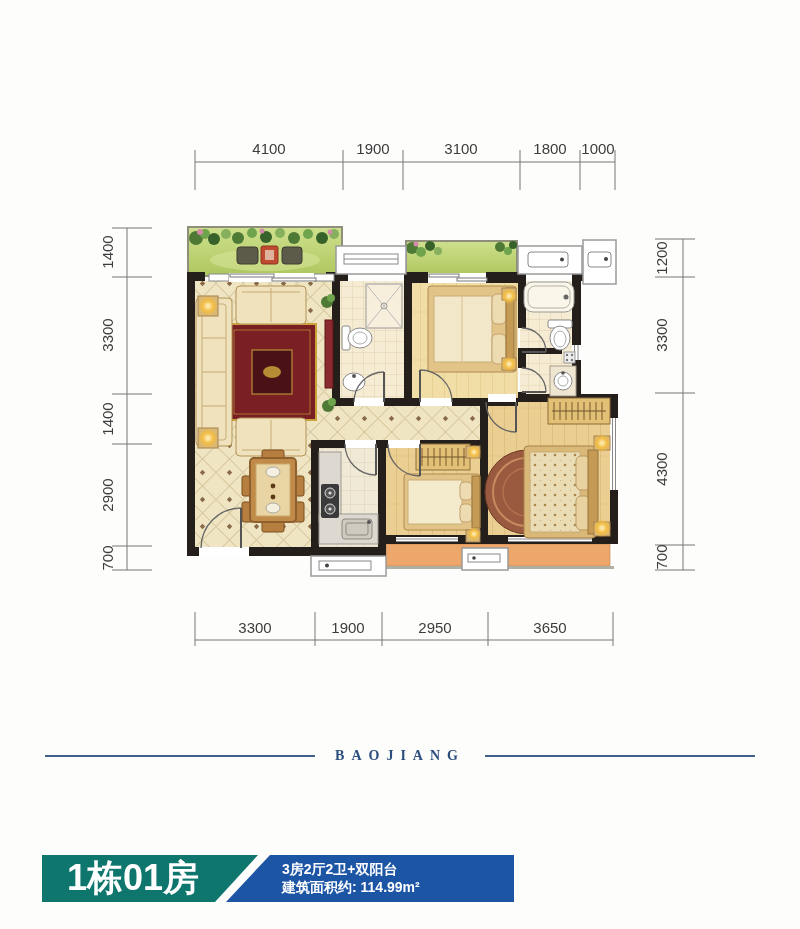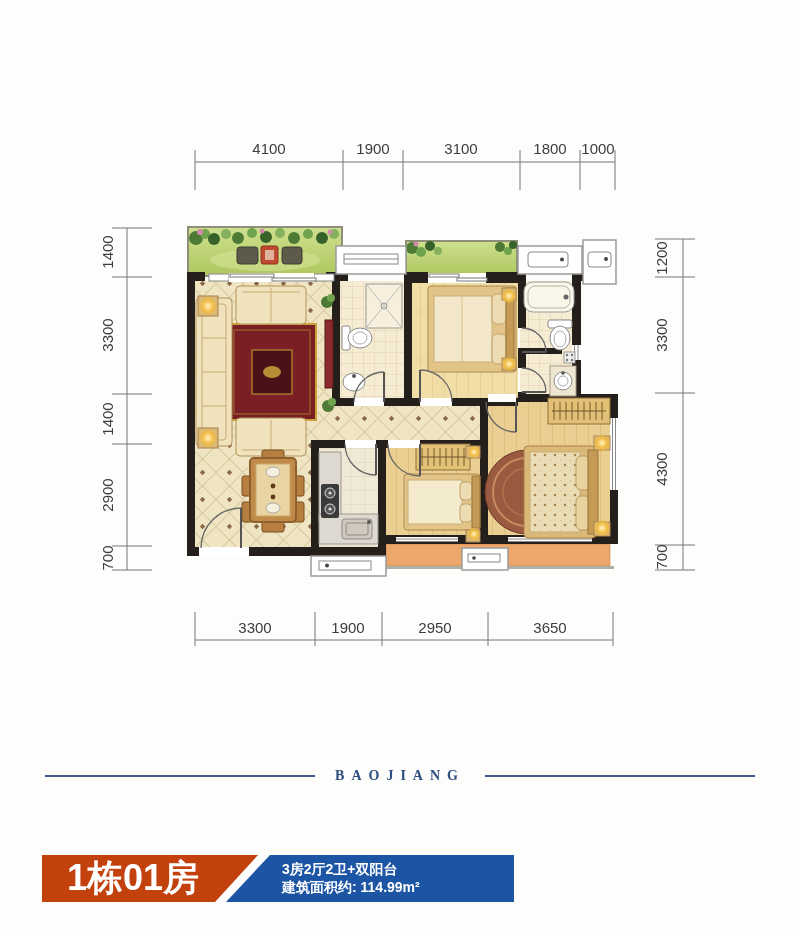--- a/index.html
+++ b/index.html
@@ -1,19 +1,19 @@
 <!DOCTYPE html>
 <html><head>
 <meta charset="utf-8">
 <style>
   html,body{margin:0;padding:0;background:#fff;}
   #page{position:relative;width:800px;height:929px;background:#fdfdfc;overflow:hidden;
         font-family:"Liberation Sans",sans-serif;}
   svg text.dim{font-family:"Liberation Sans",sans-serif;font-size:15px;fill:#3d3d3d;}
-  .brand-row{position:absolute;left:45px;top:764px;width:710px;height:24px;
+  .brand-row{position:absolute;left:45px;top:744px;width:710px;height:24px;
              display:flex;align-items:center;color:#2c4e7e;}
   .brand-line{flex:1;height:0;border-top:2px solid currentColor;opacity:.9;}
   .brand-text{margin:0 20px;font-size:14px;font-weight:bold;letter-spacing:7px;
               font-family:"Liberation Serif",serif;}
   .label-pink{position:absolute;left:42px;top:855px;width:216px;height:47px;
               clip-path:polygon(0 0,100% 0,calc(100% - 43px) 100%,0 100%);
               background:#e8117d;display:flex;align-items:center;justify-content:center;
               padding-right:34px;box-sizing:border-box;color:#fff;font-size:36px;font-weight:bold;}
   .label-blue{position:absolute;left:226px;top:855px;width:288px;height:47px;
               clip-path:polygon(44px 0,100% 0,100% 100%,0 100%);
@@ -370,21 +370,21 @@
 </svg>
 
 
 <div class="brand-row" style="color: rgb(44, 78, 126);">
   <div class="brand-line"></div>
   <div class="brand-text">BAOJIANG</div>
   <div class="brand-line"></div>
 </div>
 
 
-<div class="label-pink" style="background: #c2410c;">
+<div class="label-pink" style="background: #0f766e;">
   <span>1栋01房</span>
 </div>
 <div class="label-blue" style="background: rgb(29, 85, 165);">
   <span>3房2厅2卫+双阳台</span>
   <span>建筑面积约: 114.99m²</span>
 </div>
 
 </div>
 
 </body></html>

